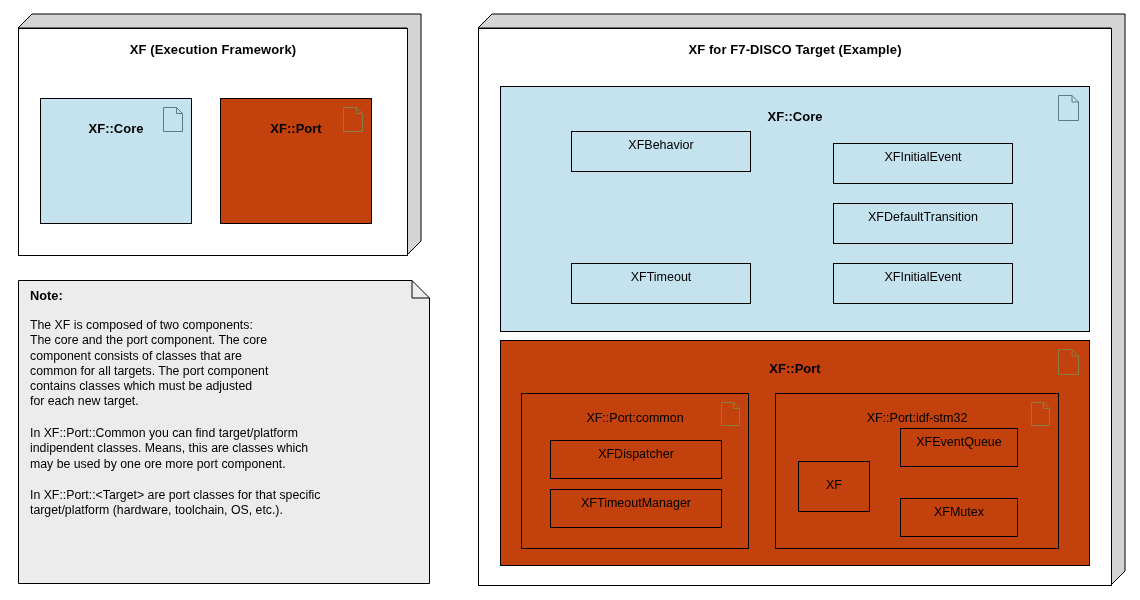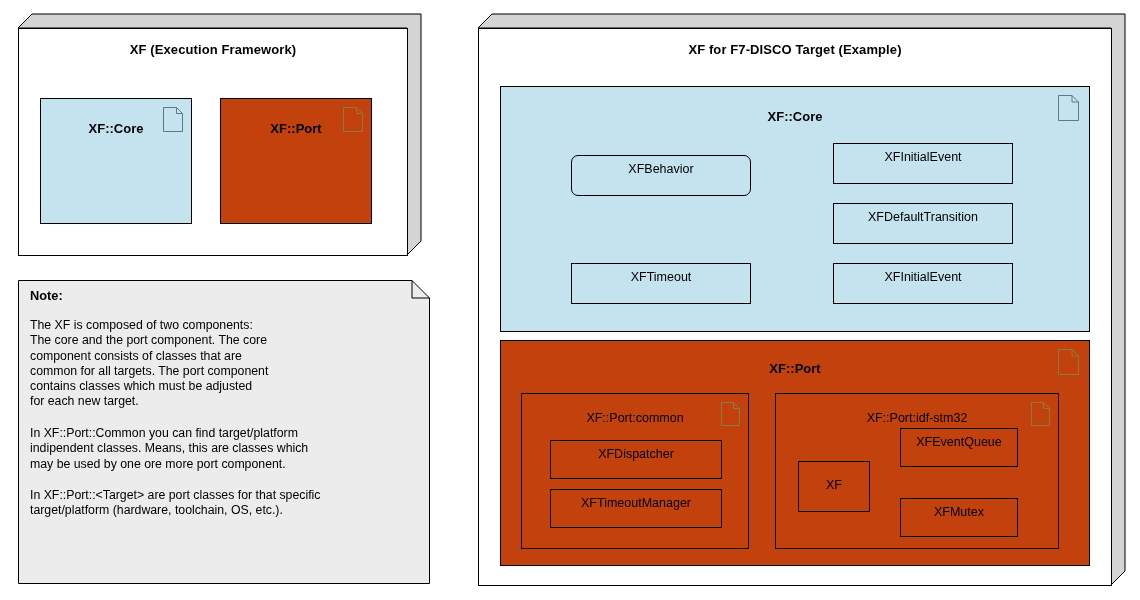--- a/index.html
+++ b/index.html
@@ -152,21 +152,21 @@
 
   <div class="pkg fill-blue" style="left:22px; top:72px; width:590px; height:246px;">
     <div class="pkg-title" style="top:22px;">XF::Core</div>
     <div class="doc-icon" style="right:10px; top:8px;">
       <svg width="21" height="26" viewBox="0 0 21 26">
         <polygon points="0.5,0.5 14,0.5 20.5,7 20.5,25.5 0.5,25.5" fill="none" stroke="#5a7a88" stroke-width="1"></polygon>
         <polyline points="14,0.5 14,7 20.5,7" fill="none" stroke="#5a7a88" stroke-width="1"></polyline>
       </svg>
     </div>
 
-    <div class="clsbox fill-blue" style="left:70px; top:68px; width:180px; height:41px;border-radius:7px;">XFBehavior</div>
+    <div class="clsbox fill-blue" style="left:70px; top:44px; width:180px; height:41px;">XFBehavior</div>
 
     <div class="clsbox fill-blue" style="left:332px; top:56px; width:180px; height:41px;">XFInitialEvent</div>
 
     <div class="clsbox fill-blue" style="left:332px; top:116px; width:180px; height:41px;">XFDefaultTransition</div>
 
     <div class="clsbox fill-blue" style="left:70px; top:176px; width:180px; height:41px;">XFTimeout</div>
 
     <div class="clsbox fill-blue" style="left:332px; top:176px; width:180px; height:41px;">XFInitialEvent</div>
   </div>
 

